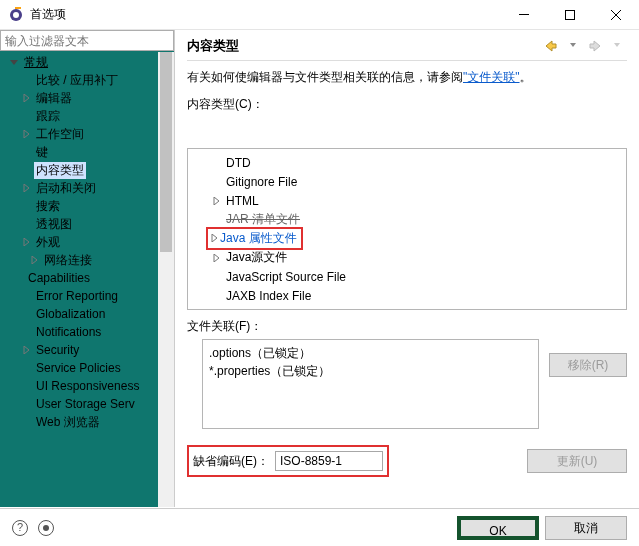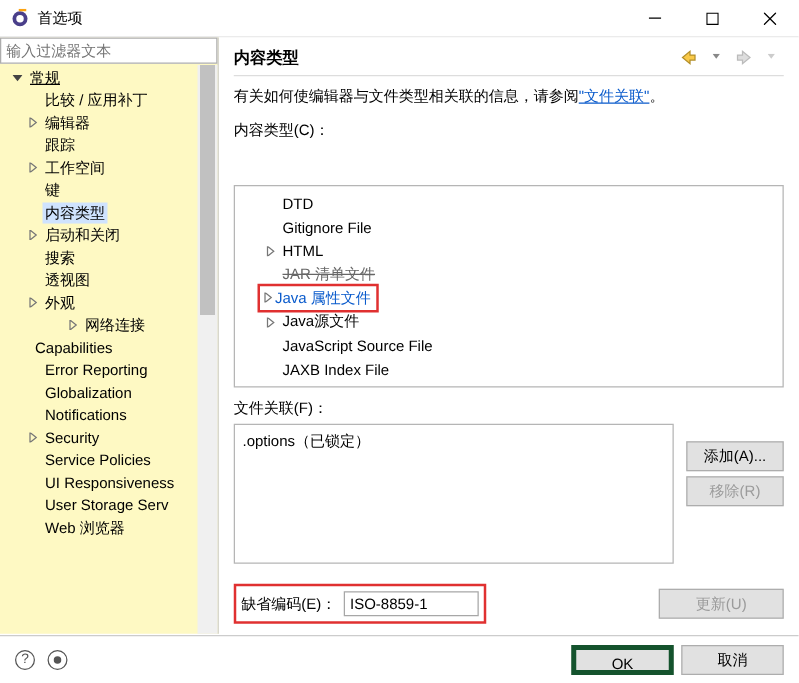--- a/index.html
+++ b/index.html
@@ -6,21 +6,21 @@
 body { width: 639px; height: 546px; background: #fff; overflow: hidden; position: relative; }
 
 .titlebar { height: 30px; display: flex; align-items: center; padding-left: 8px; border-bottom: 1px solid #e5e5e5; }
 .titlebar .tb-icon { width: 16px; height: 16px; margin-right: 6px; }
 .titlebar .tb-title { flex: 1; }
 .titlebar .win-btn { width: 46px; height: 30px; display: flex; align-items: center; justify-content: center; color: #222; }
 .titlebar .win-btn svg { width: 10px; height: 10px; }
 
 .main { display: flex; height: 477px; }
 
-.sidebar { width: 175px; border-right: 1px solid #ccc; background: #fef9c3; position: relative; display: flex; flex-direction: column; }
+.sidebar { width: 175px; border-right: 1px solid #ccc; background: #0f766e; position: relative; display: flex; flex-direction: column; }
 .filter { width: 100%; border: 1px solid #adadad; height: 21px; padding: 2px 4px; color: #888; margin: 0; }
 .tree { flex: 1; overflow-y: auto; padding-top: 2px; }
 .tree-item { display: flex; align-items: center; height: 18px; white-space: nowrap; overflow: hidden; }
 .tree-item .arrow { width: 16px; text-align: center; color: #666; flex-shrink: 0; }
 .tree-item .arrow svg { width: 8px; height: 8px; }
 .tree-item .lbl { padding: 0 2px; }
 .tree-item.selected .lbl { background: #cfe3fe; }
 .scroll-track { position: absolute; right: 0; top: 22px; bottom: 0; width: 16px; background: #f0f0f0; }
 .scroll-thumb { position: absolute; left: 2px; right: 2px; top: 0; height: 200px; background: #c1c1c1; }
 
@@ -38,21 +38,21 @@
 .ct-list { height: 162px; padding: 4px 0; overflow: hidden; margin-top: 35px; }
 .ct-list .li { display: flex; align-items: center; height: 19px; }
 .ct-list .li .arrow { width: 16px; text-align: center; flex-shrink: 0; }
 .ct-list .li .arrow svg { width: 8px; height: 8px; }
 .ct-list .li .txt { padding: 0 2px; }
 .ct-list .li.strike .txt { text-decoration: line-through; color: #666; }
 .ct-list .li.active .txt { color: #0a5bcc; }
 .redbox1 { border: 2px solid #e03030; padding: 1px 2px; margin-left: -2px; }
 
 .assoc-area { display: flex; gap: 10px; margin-bottom: 10px; }
-.fa-list { flex: 1; height: 112px; padding: 4px 6px; }
+.fa-list { flex: 1; height: 90px; padding: 4px 6px; margin-left: 15px; }
 .fa-list div { line-height: 18px; }
 .btn-col { width: 78px; display: flex; flex-direction: column; gap: 4px; padding-top: 14px; }
 .btn { height: 24px; background: #e1e1e1; border: 1px solid #adadad; text-align: center; line-height: 22px; }
 .btn.disabled { color: #9b9b9b; }
 
 .enc-row { display: flex; align-items: center; gap: 6px; margin-top: 16px; }
 .enc-row .field { width: 108px; height: 20px; border: 1px solid #a7a7a7; padding: 1px 4px; }
 .redbox2 { border: 2px solid #e03030; padding: 4px 4px; display: flex; align-items: center; gap: 6px; }
 
 .footer { height: 38px; border-top: 1px solid #ccc; display: flex; align-items: center; padding: 0 12px; position: absolute; bottom: 0; left: 0; right: 0; background: #fff; }
@@ -147,21 +147,21 @@
         <div class="tree-item" style="padding-left: 18px;">
           <span class="arrow"></span>
           <span class="lbl">透视图</span>
         </div>
         <div class="tree-item" style="padding-left: 18px;">
           <span class="arrow"><svg viewBox="0 0 8 8">
               <path d="M2 0 L7 4 L2 8 Z" fill="none" stroke="#777" stroke-width="1"></path>
             </svg></span>
           <span class="lbl">外观</span>
         </div>
-        <div class="tree-item" style="padding-left: 26px; margin-left: 24px;">
+        <div class="tree-item" style="padding-left: 26px;">
           <span class="arrow"><svg viewBox="0 0 8 8">
               <path d="M2 0 L7 4 L2 8 Z" fill="none" stroke="#777" stroke-width="1"></path>
             </svg></span>
           <span class="lbl">网络连接</span>
         </div>
         <div class="tree-item" style="padding-left: 10px;">
           <span class="arrow"></span>
           <span class="lbl">Capabilities</span>
         </div>
         <div class="tree-item" style="padding-left: 18px;">
@@ -271,23 +271,23 @@
         <div class="li" style="padding-left: 20px;">
           <span class="arrow"></span>
           <span class="txt">JAXB Index File</span>
         </div>
       </div>
 
     <div class="sect-label" style="margin-top:8px">文件关联(F)：</div>
     <div class="assoc-area">
       <div class="listbox fa-list" id="falist">
           <div>.options（已锁定）</div>
+          <div>*.properties（已锁定）</div>
         </div>
       <div class="btn-col">
-        <div class="btn">添加(A)...</div>
         <div class="btn disabled">移除(R)</div>
       </div>
     </div>
 
     <div class="enc-row">
       <span class="redbox2">
         <span>缺省编码(E)：</span>
         <input class="field" value="ISO-8859-1" style="">
       </span>
       <span style="flex:1"></span>

